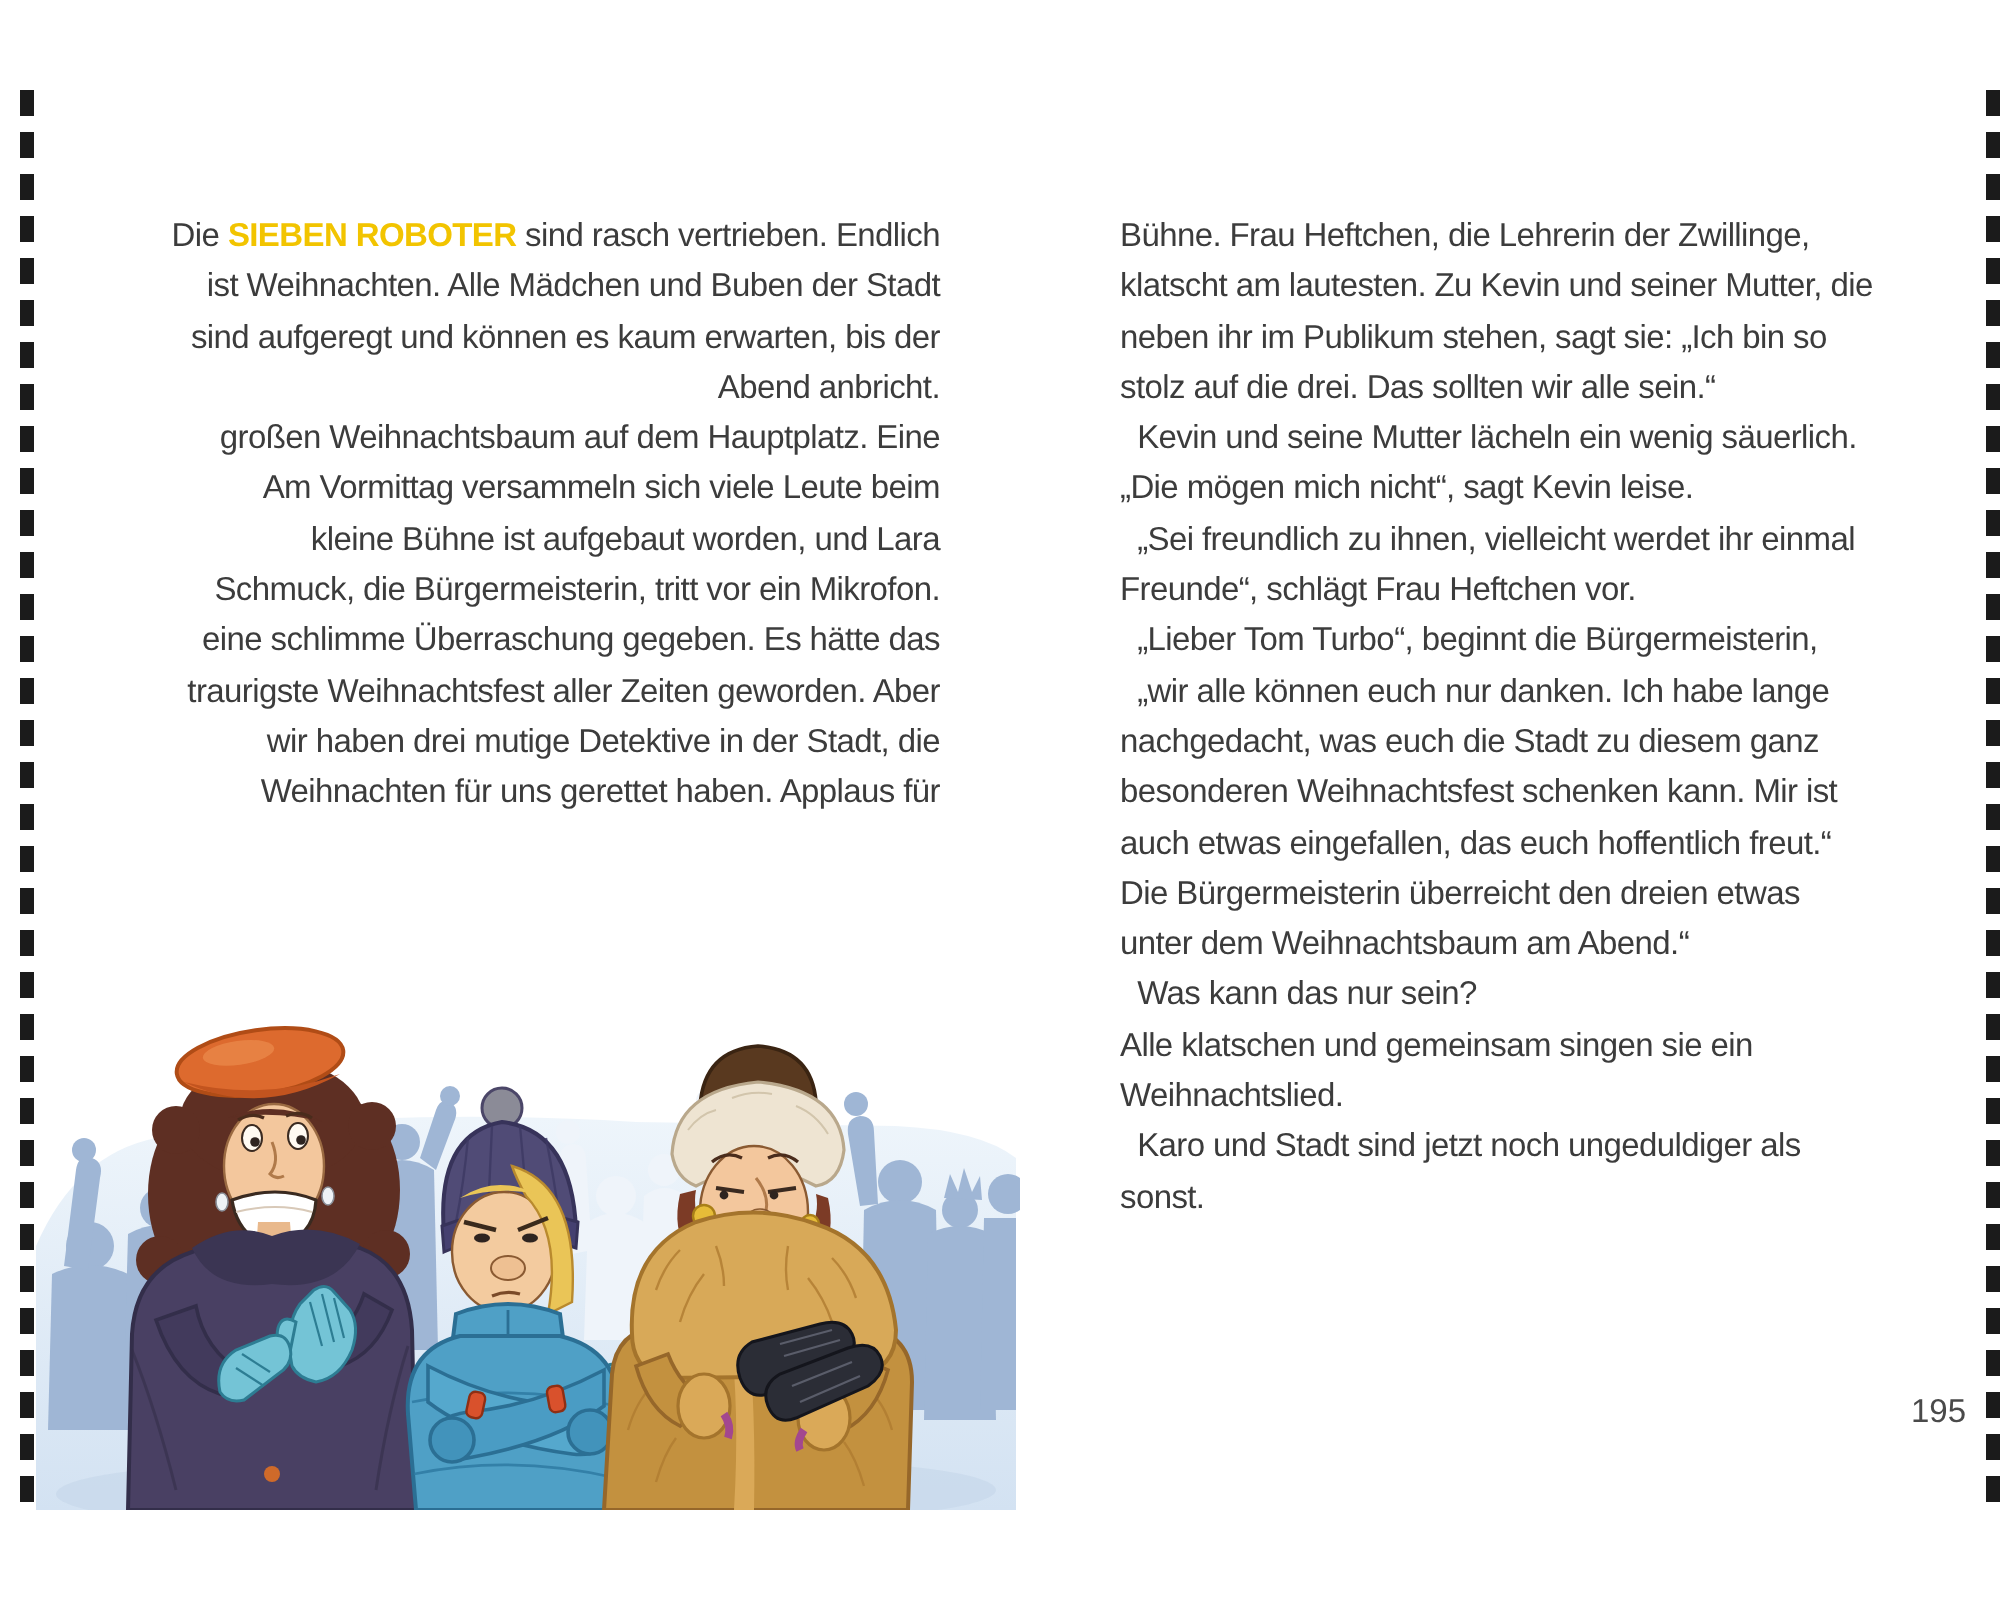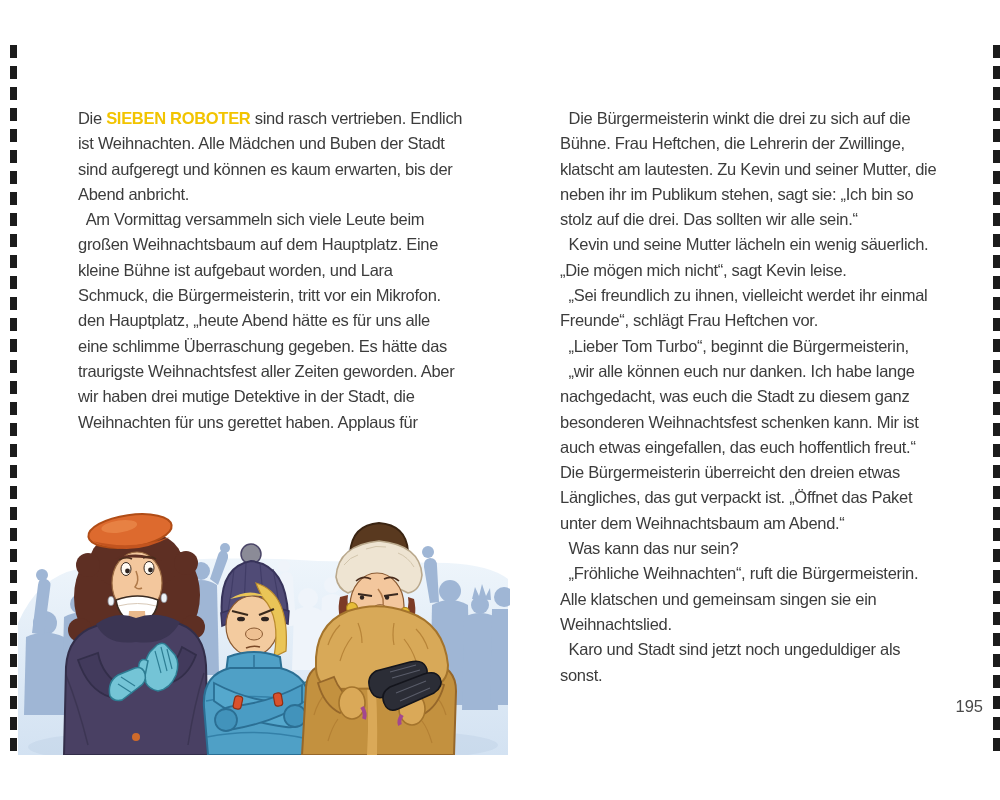--- a/index.html
+++ b/index.html
@@ -4,68 +4,64 @@
 <style>
   html,body{margin:0;padding:0;background:#ffffff;}
   body{width:1000px;height:800px;position:relative;overflow:hidden;
        font-family:"Liberation Sans",sans-serif;color:#3b3b3b;}
   .perforation{position:absolute;top:45px;height:706px;width:7px;
        background:repeating-linear-gradient(to bottom,#1b1b1b 0 13px,transparent 13px 21px);}
   #perf-left{left:10px;}
   #perf-right{right:0;}
   .textcol{position:absolute;top:106px;font-size:16.5px;line-height:25.3px;
        letter-spacing:-0.3px;color:#3c3c3c;}
-  #col-left{left:78px;width:392px;}
+  #col-left{left:78px;width:392px;text-align:right;}
   #col-right{left:560px;width:400px;}
   .tline{white-space:pre;height:25.3px;}
   .hl{color:var(--hl,#f2c400);font-weight:bold;}
   #pagenum{position:absolute;top:697px;right:17px;font-size:16.5px;color:#4a4a4a;}
   #illo{position:absolute;left:18px;top:505px;width:492px;height:250px;}
 </style>
 </head>
 <body>
 
 <div id="perf-left" class="perforation"></div>
 <div id="perf-right" class="perforation"></div>
 
 <div id="col-left" class="textcol">
     <div class="tline"><span>Die </span><span class="hl">SIEBEN ROBOTER</span><span> sind rasch vertrieben. Endlich</span></div>
     <div class="tline"><span>ist Weihnachten. Alle Mädchen und Buben der Stadt</span></div>
     <div class="tline"><span>sind aufgeregt und können es kaum erwarten, bis der</span></div>
     <div class="tline"><span>Abend anbricht.</span></div>
+    <div class="tline"><span>großen Weihnachtsbaum auf dem Hauptplatz. Eine</span></div>
     <div class="tline"><span>  Am Vormittag versammeln sich viele Leute beim</span></div>
-    <div class="tline"><span>großen Weihnachtsbaum auf dem Hauptplatz. Eine</span></div>
     <div class="tline"><span>kleine Bühne ist aufgebaut worden, und Lara</span></div>
     <div class="tline"><span>Schmuck, die Bürgermeisterin, tritt vor ein Mikrofon.</span></div>
-    <div class="tline"><span>den Hauptplatz, „heute Abend hätte es für uns alle</span></div>
     <div class="tline"><span>eine schlimme Überraschung gegeben. Es hätte das</span></div>
     <div class="tline"><span>traurigste Weihnachtsfest aller Zeiten geworden. Aber</span></div>
     <div class="tline"><span>wir haben drei mutige Detektive in der Stadt, die</span></div>
     <div class="tline"><span>Weihnachten für uns gerettet haben. Applaus für</span></div>
   </div>
 <div id="col-right" class="textcol">
-    <div class="tline"><span>  Die Bürgermeisterin winkt die drei zu sich auf die</span></div>
     <div class="tline"><span>Bühne. Frau Heftchen, die Lehrerin der Zwillinge,</span></div>
     <div class="tline"><span>klatscht am lautesten. Zu Kevin und seiner Mutter, die</span></div>
     <div class="tline"><span>neben ihr im Publikum stehen, sagt sie: „Ich bin so</span></div>
     <div class="tline"><span>stolz auf die drei. Das sollten wir alle sein.“</span></div>
     <div class="tline"><span>  Kevin und seine Mutter lächeln ein wenig säuerlich.</span></div>
     <div class="tline"><span>„Die mögen mich nicht“, sagt Kevin leise.</span></div>
     <div class="tline"><span>  „Sei freundlich zu ihnen, vielleicht werdet ihr einmal</span></div>
     <div class="tline"><span>Freunde“, schlägt Frau Heftchen vor.</span></div>
     <div class="tline"><span>  „Lieber Tom Turbo“, beginnt die Bürgermeisterin,</span></div>
     <div class="tline"><span>  „wir alle können euch nur danken. Ich habe lange</span></div>
     <div class="tline"><span>nachgedacht, was euch die Stadt zu diesem ganz</span></div>
     <div class="tline"><span>besonderen Weihnachtsfest schenken kann. Mir ist</span></div>
     <div class="tline"><span>auch etwas eingefallen, das euch hoffentlich freut.“</span></div>
     <div class="tline"><span>Die Bürgermeisterin überreicht den dreien etwas</span></div>
-    <div class="tline"><span>Längliches, das gut verpackt ist. „Öffnet das Paket</span></div>
     <div class="tline"><span>unter dem Weihnachtsbaum am Abend.“</span></div>
     <div class="tline"><span>  Was kann das nur sein?</span></div>
-    <div class="tline"><span>  „Fröhliche Weihnachten“, ruft die Bürgermeisterin.</span></div>
     <div class="tline"><span>Alle klatschen und gemeinsam singen sie ein</span></div>
     <div class="tline"><span>Weihnachtslied.</span></div>
     <div class="tline"><span>  Karo und Stadt sind jetzt noch ungeduldiger als</span></div>
     <div class="tline"><span>sonst.</span></div>
   </div>
 
 <div id="pagenum">195</div>
 
 <svg id="illo" viewBox="0 0 492 250" xmlns="http://www.w3.org/2000/svg">
   <defs>

